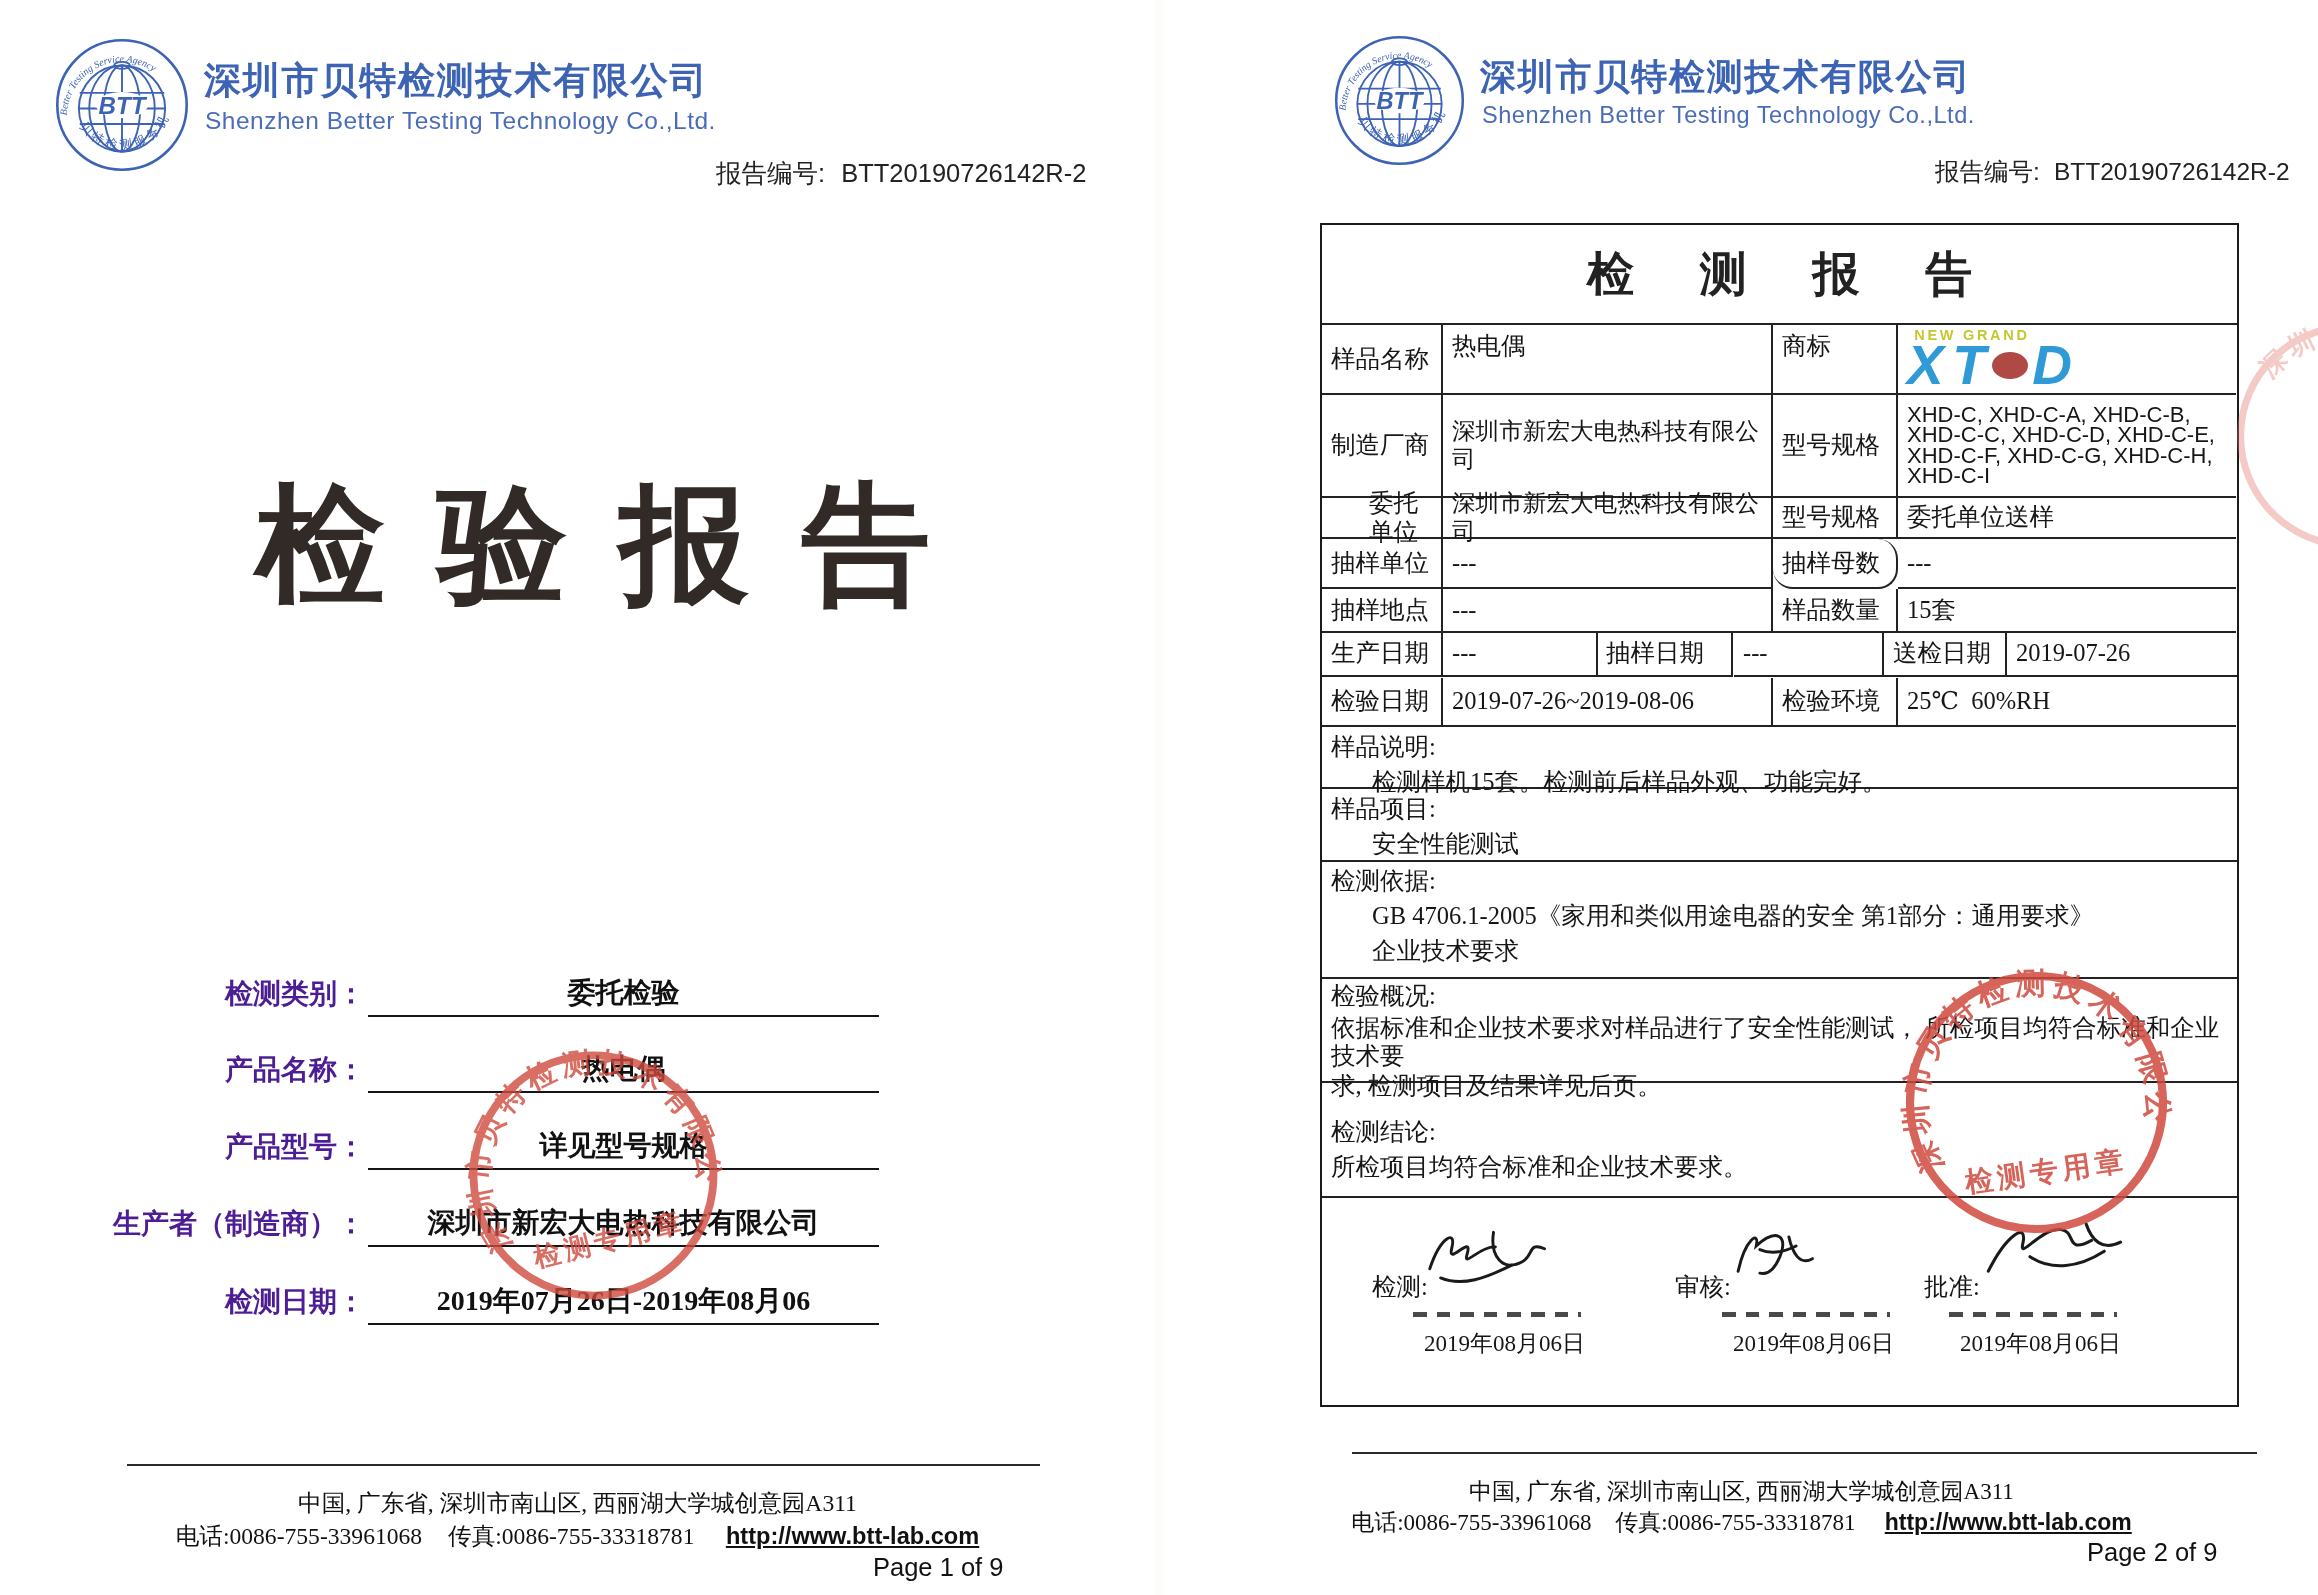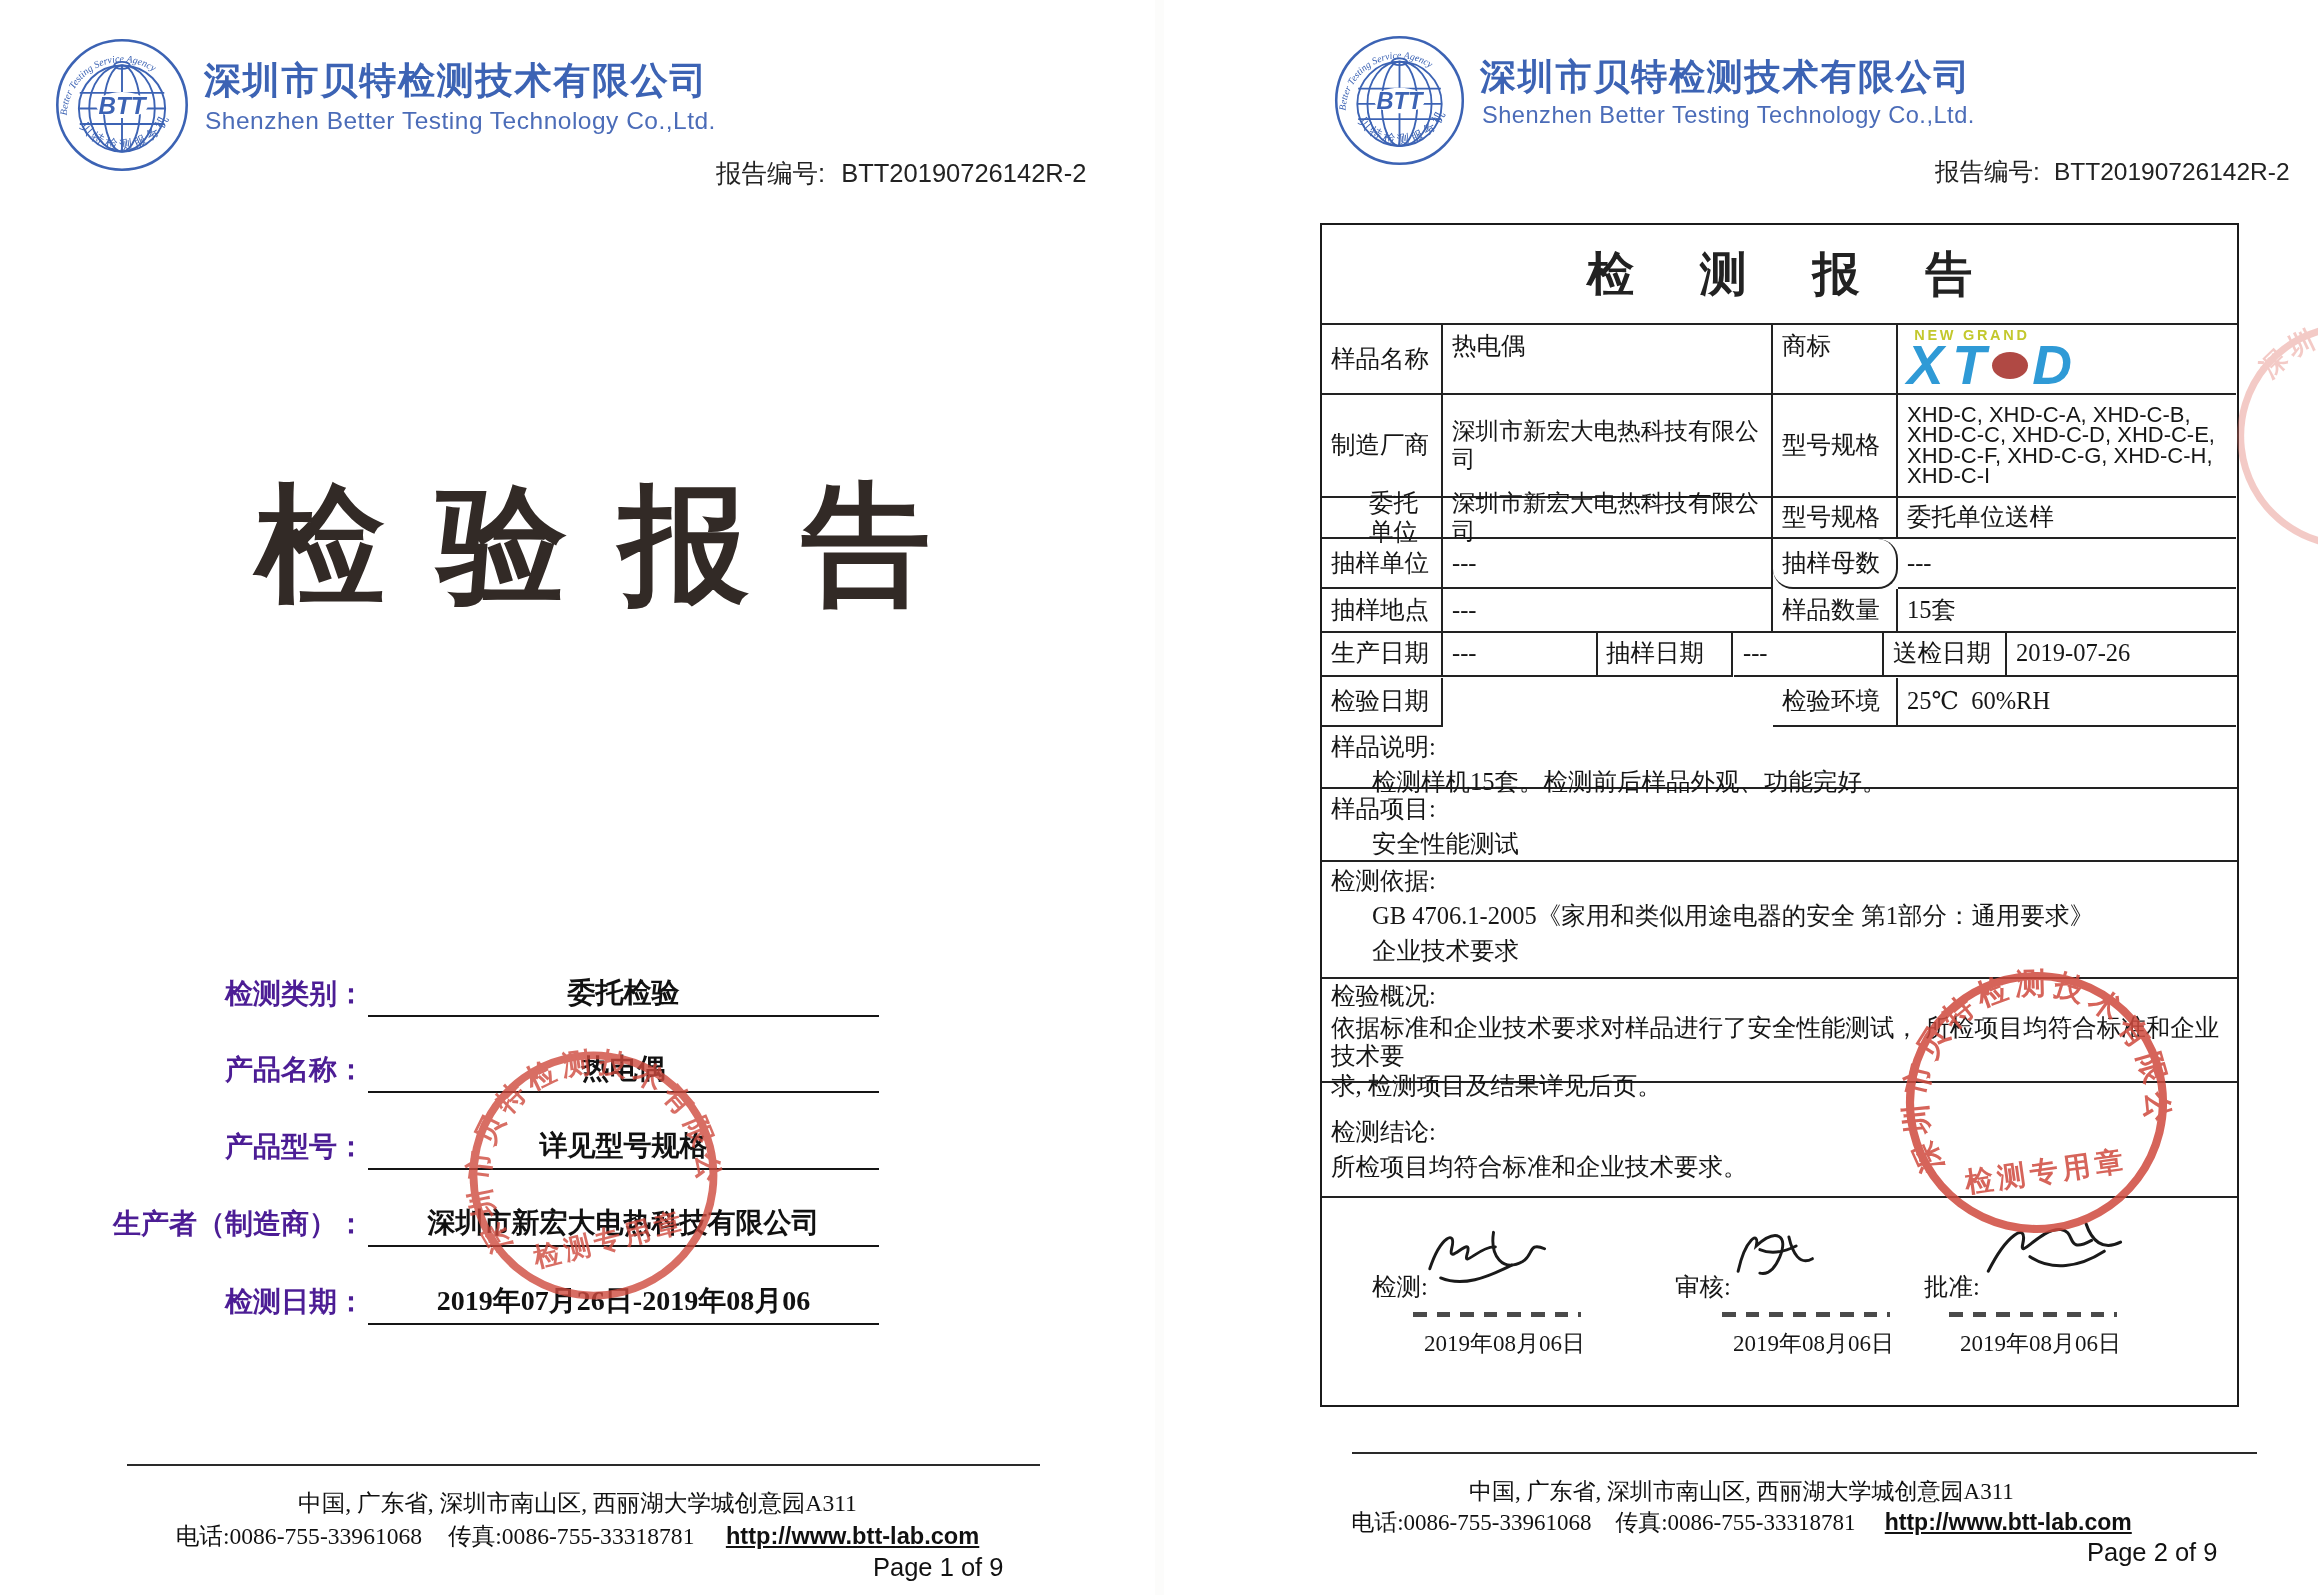--- a/index.html
+++ b/index.html
@@ -257,20 +257,21 @@
   <div class="cell bb" style="left:576px;top:364px;width:338px;height:44px;">15套</div>
 
   <div class="cell br bb" style="left:0;top:407px;width:121px;height:45px;">生产日期</div>
   <div class="cell br bb" style="left:121px;top:407px;width:155px;height:45px;">---</div>
   <div class="cell br bb" style="left:275px;top:407px;width:136px;height:45px;">抽样日期</div>
   <div class="cell br bb" style="left:412px;top:407px;width:150px;height:45px;">---</div>
   <div class="cell br bb" style="left:562px;top:407px;width:123px;height:45px;">送检日期</div>
   <div class="cell bb" style="left:685px;top:407px;width:230px;height:45px;">2019-07-26</div>
 
   <div class="cell br bb" style="left:0;top:453px;width:121px;height:49px;">检验日期</div>
+  <div class="cell br bb" style="left:121px;top:453px;width:330px;height:49px;">2019-07-26~2019-08-06</div>
   <div class="cell br bb" style="left:451px;top:453px;width:125px;height:49px;">检验环境</div>
   <div class="cell bb" style="left:576px;top:453px;width:338px;height:49px;white-space:pre;">25℃  60%RH</div>
 
   <div class="cell bb sec" style="left:0;top:502px;width:915px;height:62px;">
     <span class="sec-label">样品说明:</span>
     <span class="sec-line ind">检测样机15套。检测前后样品外观、功能完好。</span>
   </div>
 
   <div class="cell bb sec" style="left:0;top:564px;width:915px;height:73px;">
     <span class="sec-label">样品项目:</span>

